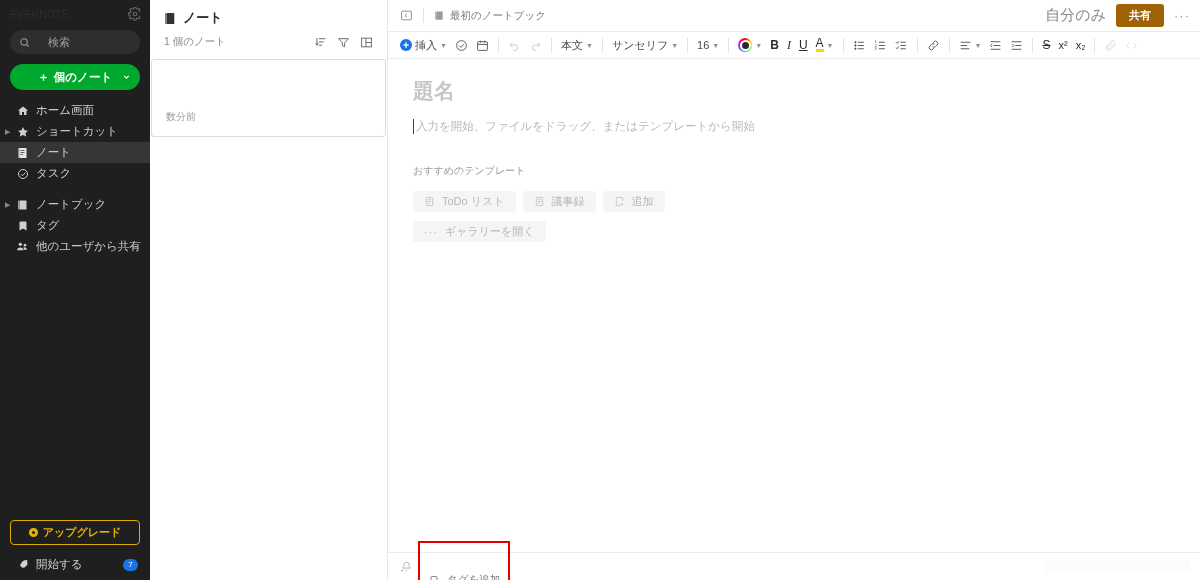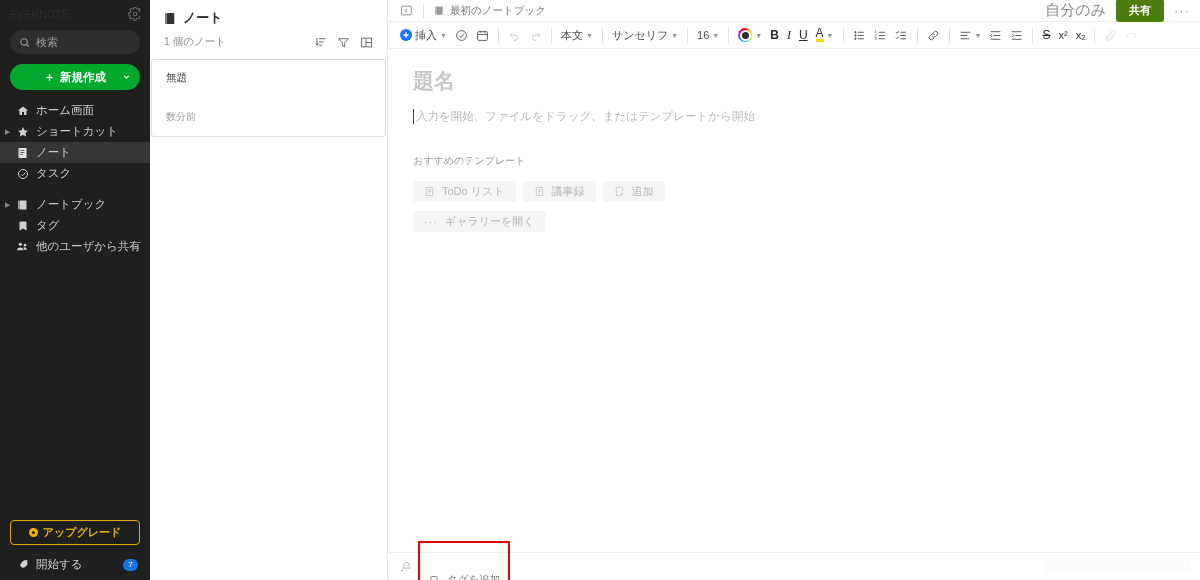--- a/index.html
+++ b/index.html
@@ -23,21 +23,21 @@
     justify-content: space-between; padding: 0 8px 0 10px;
   }
   .sb-logo {
     font-size: 10px; color: #2e2e2e; letter-spacing: .5px;
     user-select: none;
   }
   .gear { width: 14px; height: 14px; opacity: .62; }
   .sb-search {
     margin: 2px 10px 0 10px; height: 24px; border-radius: 12px;
     background: #2e2e2e; display: flex; align-items: center;
-    padding: 0 9px; gap: 6px;
+    padding: 0 9px; gap: 18px;
   }
   .sb-search-txt { font-size: 11px; color: #a0a0a0; }
   .sb-new {
     margin: 10px 10px 0 10px; height: 26px; border-radius: 13px;
     background: #00a82d; display: flex; align-items: center;
     justify-content: center; gap: 5px; position: relative;
     color: #fff; font-size: 11.5px; font-weight: bold;
   }
   .sb-new .chev-r { position: absolute; right: 9px; top: 50%; transform: translateY(-50%); }
   .sb-nav { margin-top: 10px; }
@@ -86,28 +86,28 @@
   .nl-card {
     margin: 10px 1px 0 1px; height: 78px; border: 1px solid #dcdcdc;
     border-radius: 3px; padding: 11px 14px; position: relative;
   }
   .nl-card-title { font-size: 10.5px; color: #3b3b3b; }
   .nl-card-time { font-size: 10px; color: #9a9a9a; position: absolute; bottom: 12px; left: 14px; }
 
   
   .editor { flex: 1; height: 580px; display: flex; flex-direction: column;
             background: #fff; position: relative; }
-  .ed-top { height: 22px; display: flex; align-items: center; padding: 0 10px 0 12px;
+  .ed-top { height: 32px; display: flex; align-items: center; padding: 0 10px 0 12px;
             border-bottom: 1px solid #ededed; }
   .ed-top-left { display: flex; align-items: center; gap: 10px; }
   .vbar { width: 1px; height: 15px; background: #e2e2e2; }
   .ed-nb { display: flex; align-items: center; gap: 5px; font-size: 10.5px; color: #7a7a7a; }
   .ed-top-right { margin-left: auto; display: flex; align-items: center; gap: 10px; }
   .ed-vis { font-size: 15px; color: #8a8a8a; }
-  .ed-share { background: #4d7c0f; color: #fff; font-size: 11px; font-weight: bold;
+  .ed-share { background: #a16207; color: #fff; font-size: 11px; font-weight: bold;
               padding: 4px 13px; border-radius: 3px; }
   .ed-more { color: #9a9a9a; font-size: 13px; letter-spacing: 1px; }
 
   
   .toolbar { height: 27px; display: flex; align-items: center; padding: 0 6px 0 8px;
              border-bottom: 1px solid #ededed; gap: 0; overflow: hidden; }
   .tb { height: 27px; display: flex; align-items: center; padding: 0 4px; gap: 3px;
         color: #4a4a4a; font-size: 11px; white-space: nowrap; }
   .tb.dim { opacity: .32; }
   .tb-sep { width: 1px; height: 15px; background: #e4e4e4; margin: 0 5px; flex: 0 0 1px; }
@@ -173,21 +173,21 @@
       <span class="sb-search-txt">検索</span>
     </div>
 
     <div class="sb-new">
       <span>
         <svg viewBox="0 0 24 24" width="11" height="11" stroke="#fff" stroke-width="3" fill="none">
           <line x1="12" y1="5" x2="12" y2="19"></line>
             <line x1="5" y1="12" x2="19" y2="12"></line>
         </svg>
       </span>
-      <span>新規作成</span>
+      <span>個のノート</span>
       <span class="chev-r">
         <svg viewBox="0 0 24 24" width="9" height="9" stroke="#fff" stroke-width="3" fill="none">
           <polyline points="6 9 12 15 18 9"></polyline>
         </svg>
       </span>
     </div>
 
     <nav class="sb-nav">
 
       <div class="sb-item">
@@ -316,21 +316,20 @@
             <svg viewBox="0 0 24 24" width="13" height="13" fill="none" stroke="#6b6b6b" stroke-width="1.8">
                 <rect x="3" y="4" width="18" height="16"></rect>
                 <line x1="11" y1="4" x2="11" y2="20"></line>
                 <line x1="11" y1="12" x2="21" y2="12"></line>
               </svg>
           </span>
         </span>
       </div>
     </div>
     <div class="nl-card">
-      <div class="nl-card-title">無題</div>
       <div class="nl-card-time">数分前</div>
     </div>
   </section>
 
   <main class="editor">
 
     <div class="ed-top">
       <div class="ed-top-left">
         <span>
           <svg viewBox="0 0 24 24" width="13" height="13" fill="none" stroke="#8d8d8d" stroke-width="1.8">

